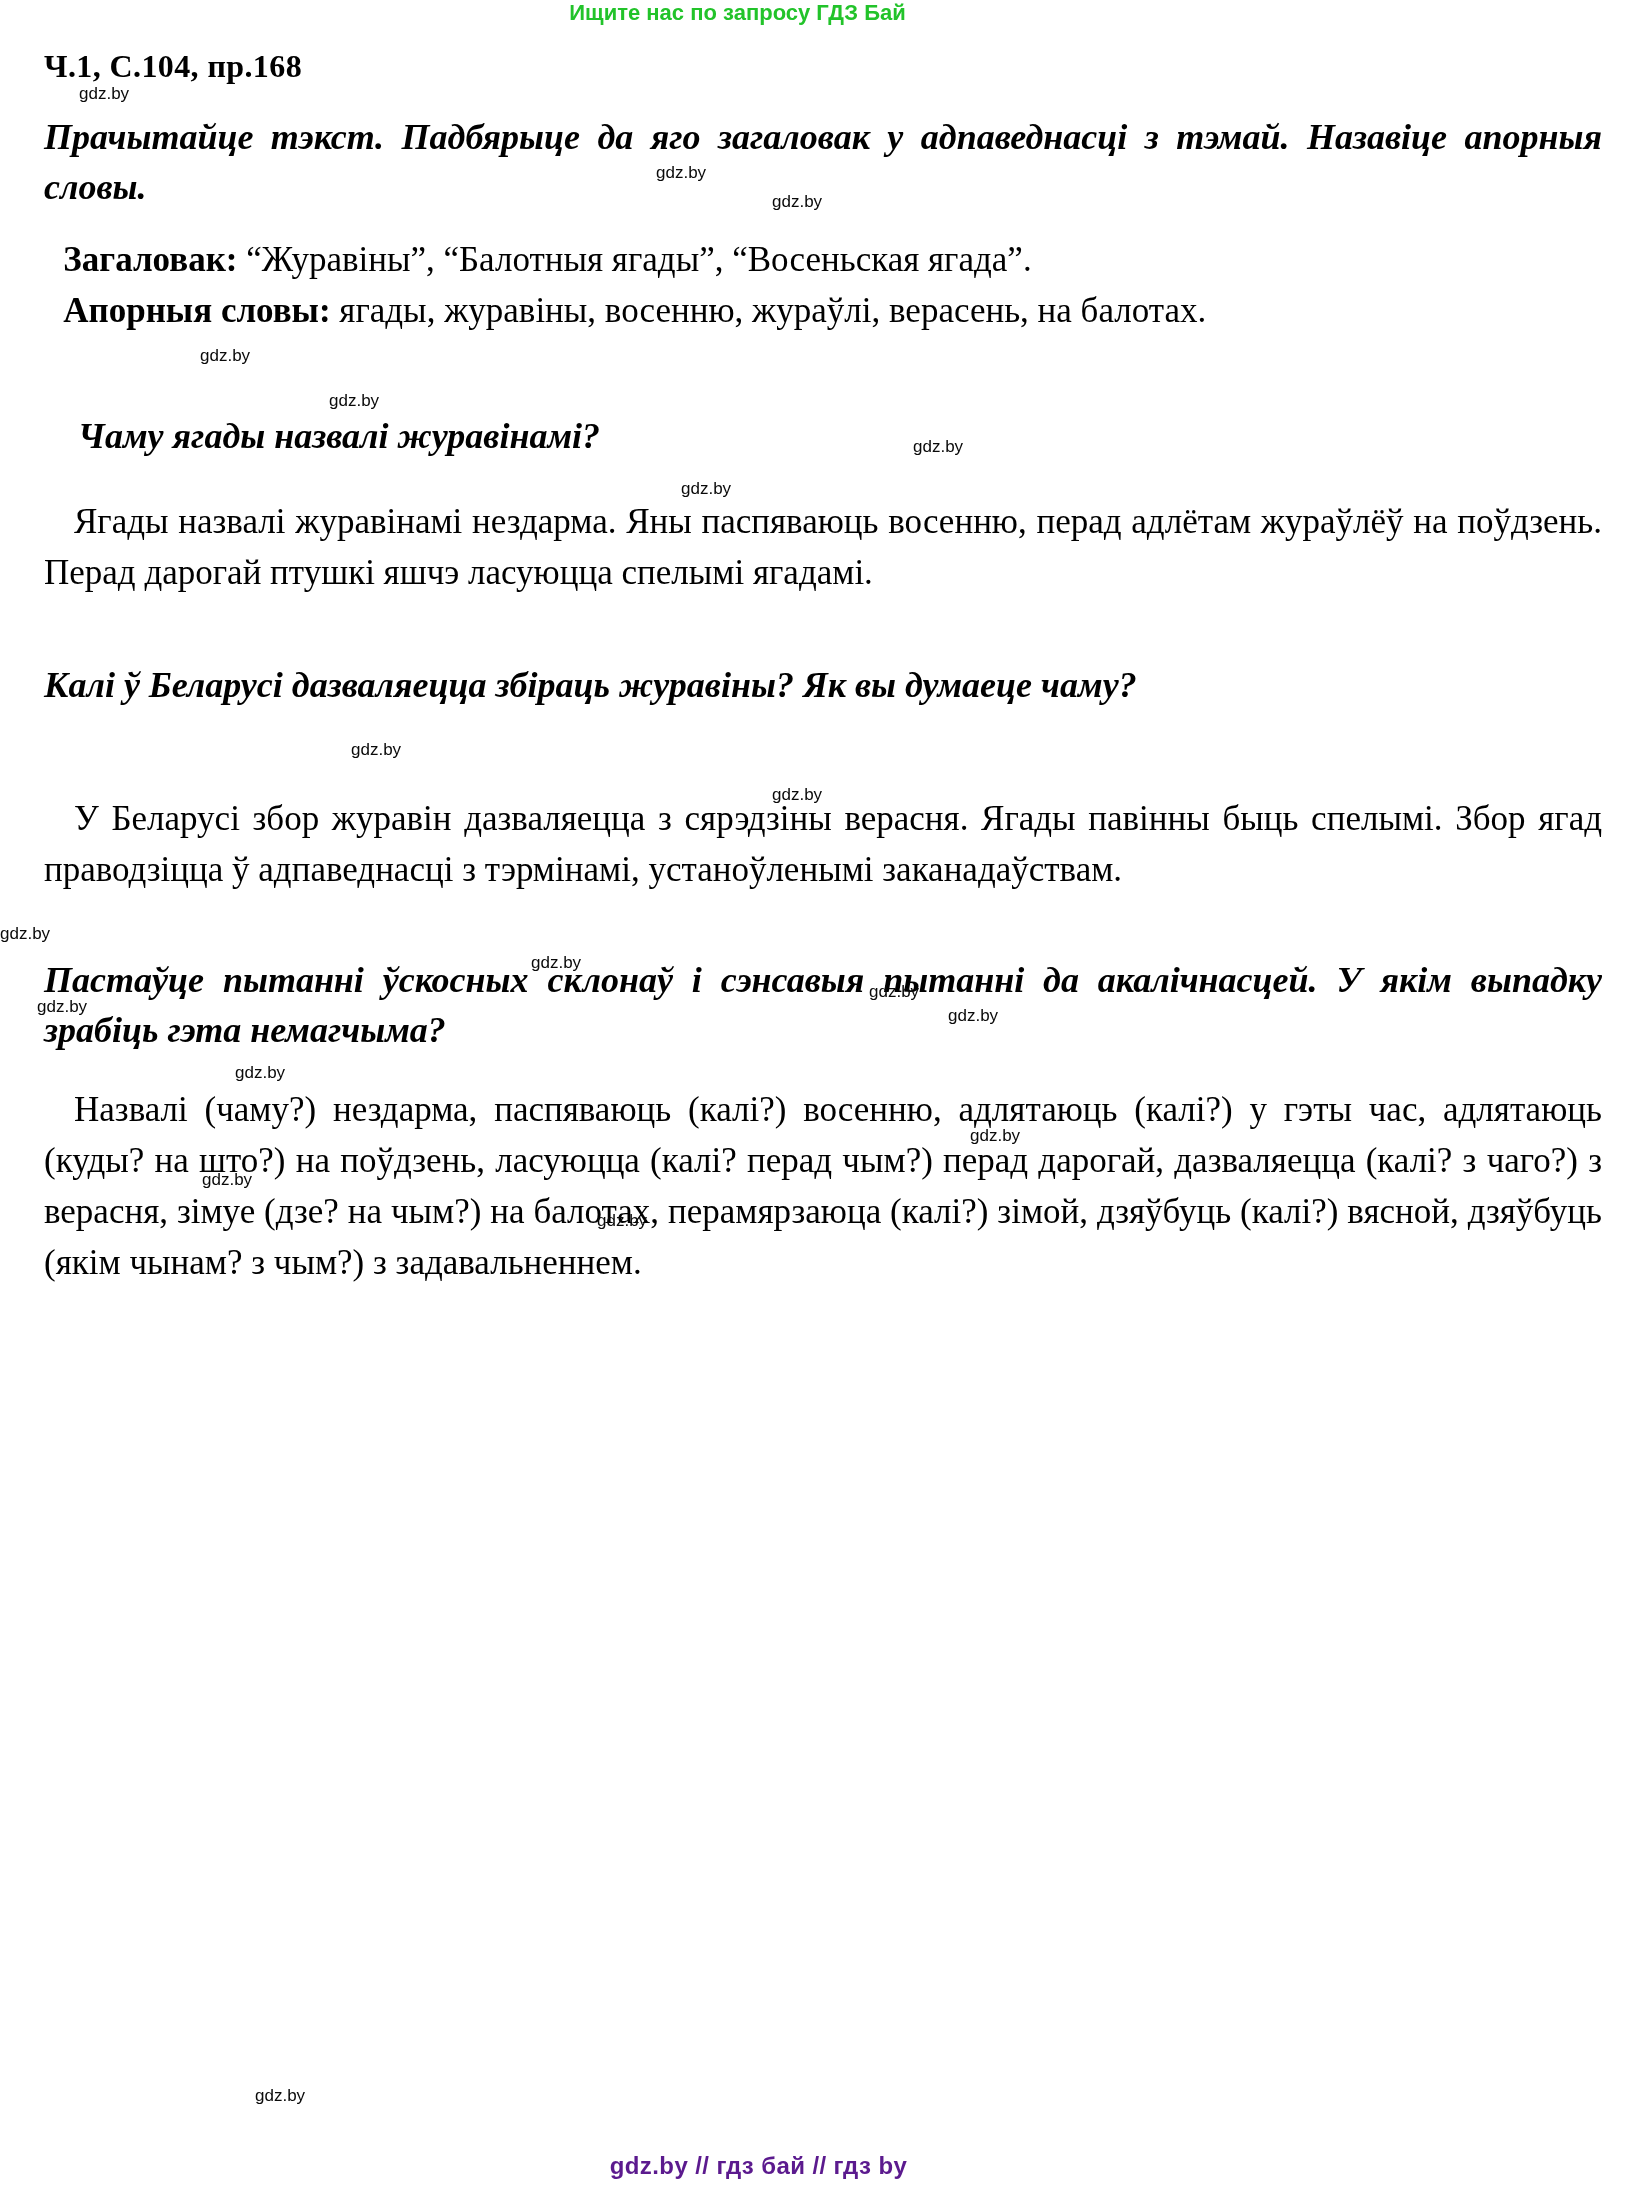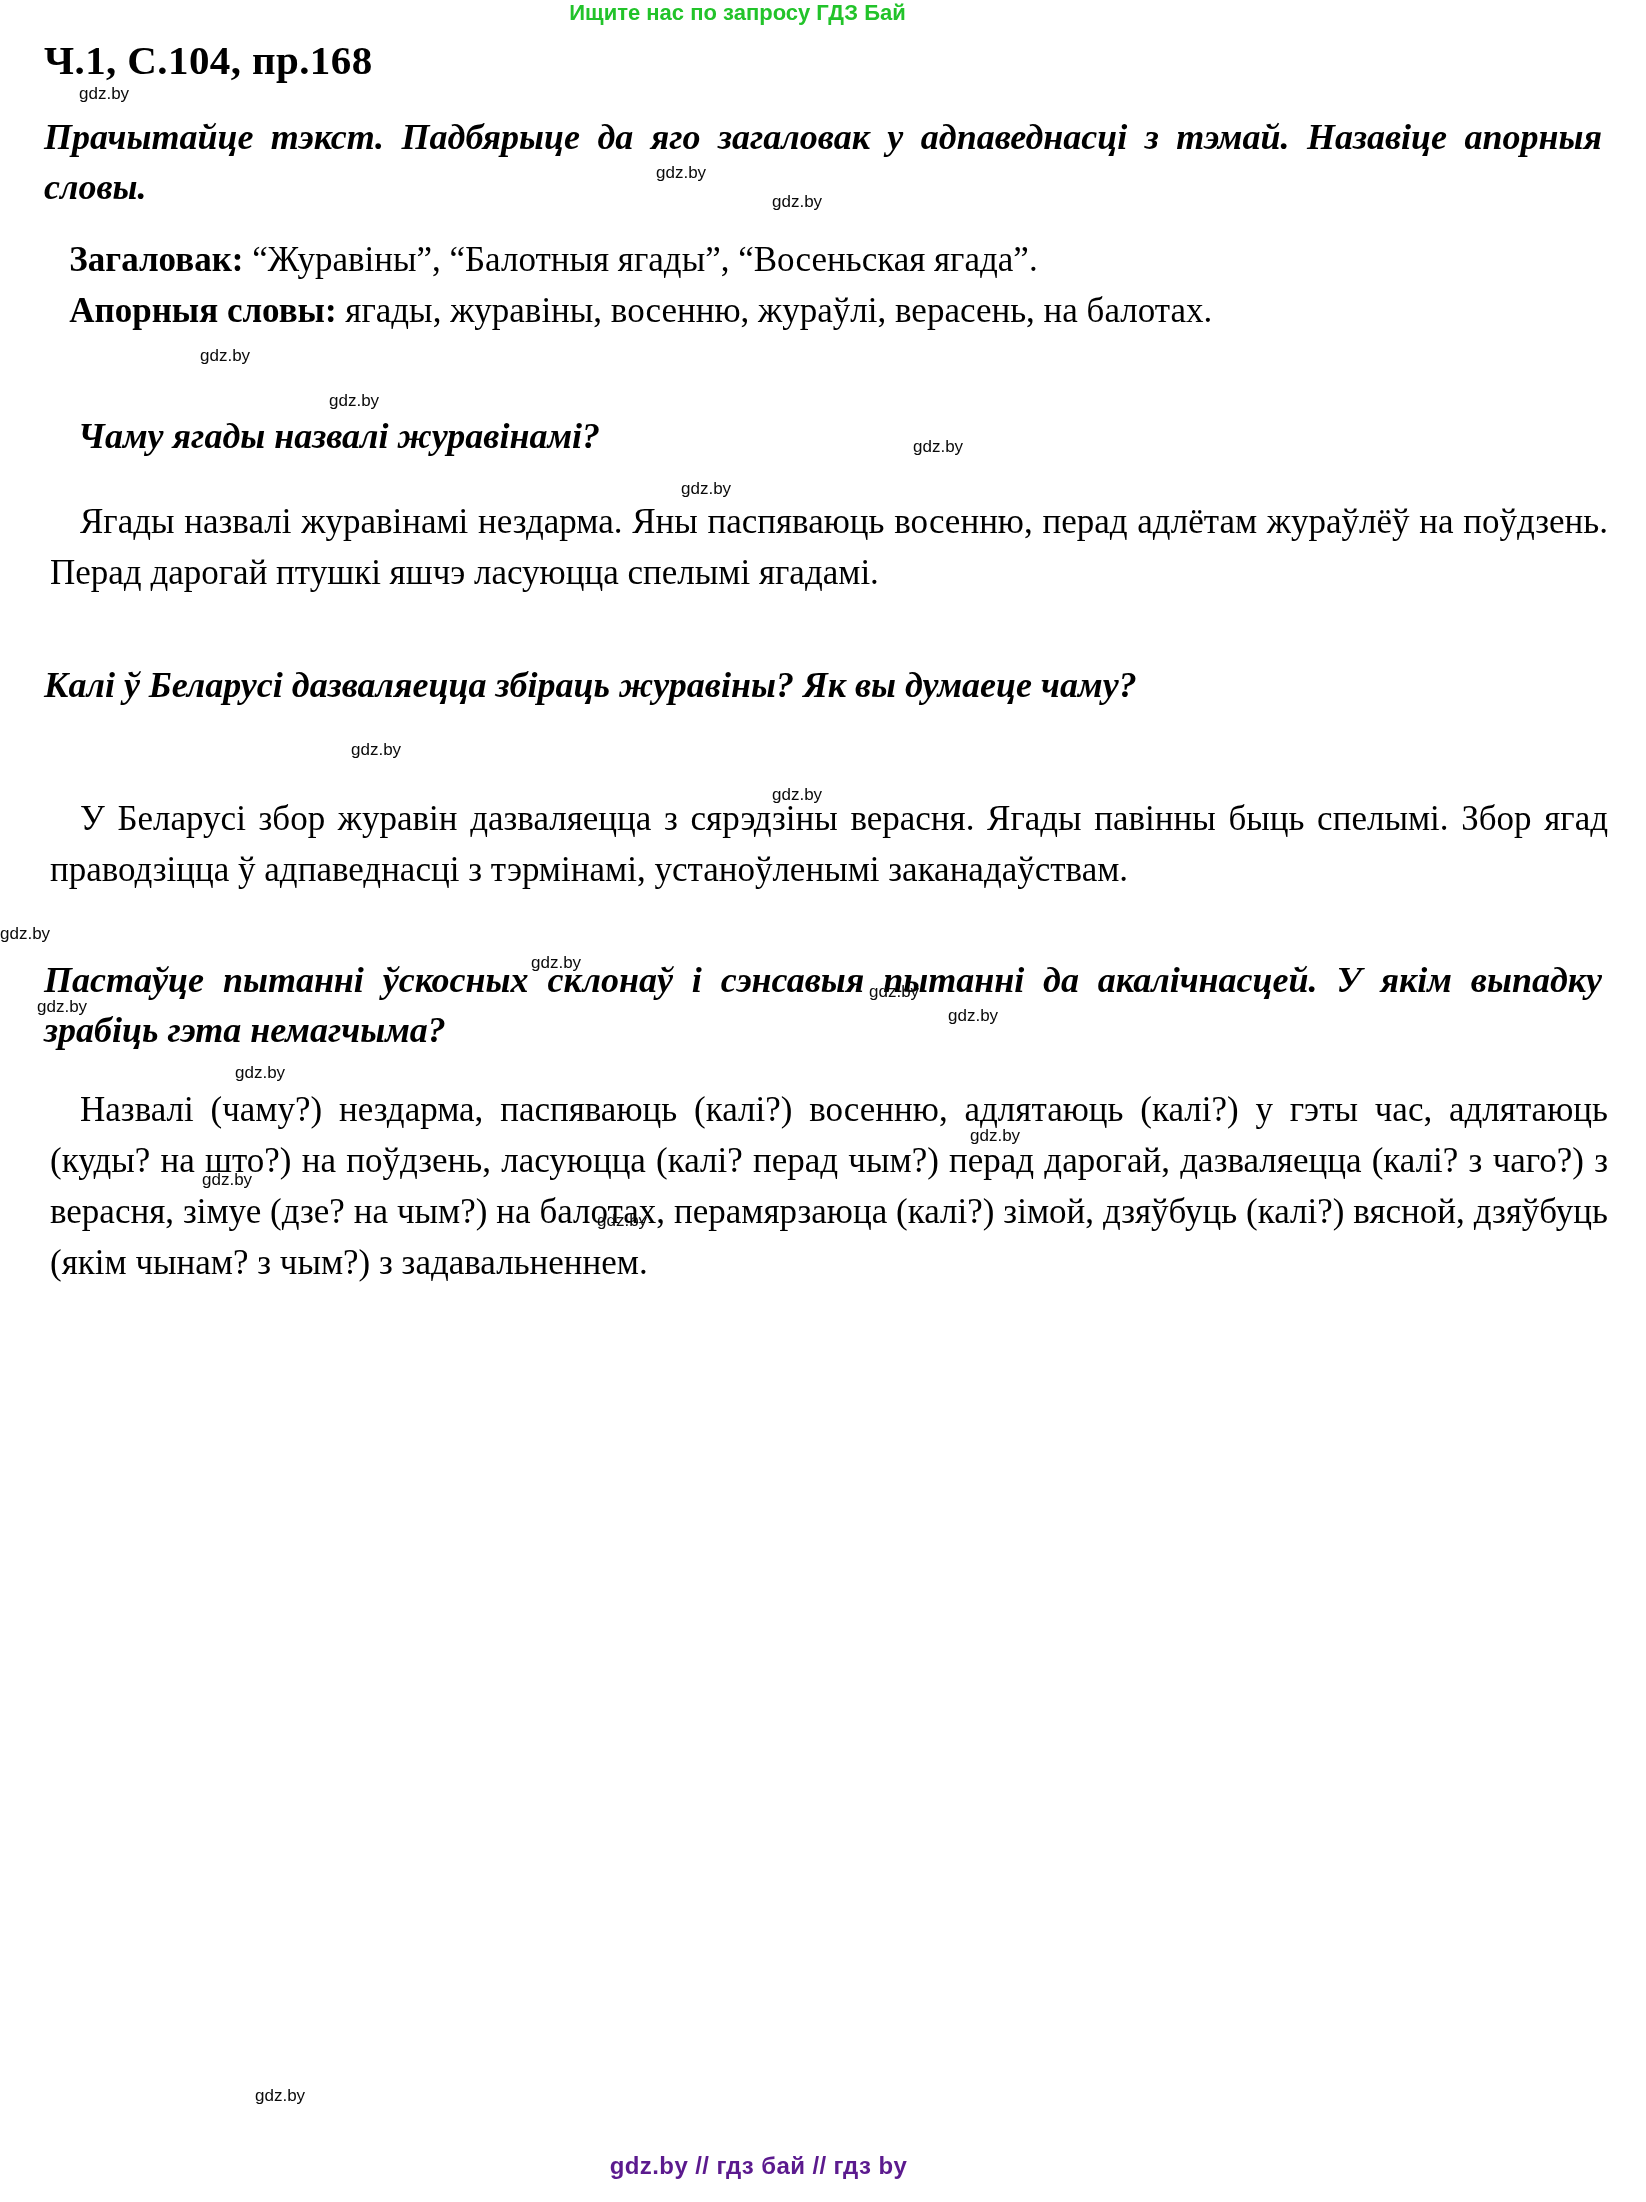--- a/index.html
+++ b/index.html
@@ -43,22 +43,22 @@
   .content {
     position: absolute;
     left: 44px;
     top: 0;
     width: 1558px;
   }
 
   .title {
     position: absolute;
     left: 0px;
-    top: 36px;
-    font-size: 41px;
+    top: 48px;
+    font-size: 32px;
     font-weight: bold;
     font-family: "Liberation Serif", "DejaVu Serif", serif;
     letter-spacing: 0.4px;
     white-space: nowrap;
   }
 
   .prompt {
     position: absolute;
     left: 0px;
     width: 1558px;
@@ -75,21 +75,20 @@
   .para {
     position: absolute;
     left: 0px;
     width: 1558px;
     font-size: 35px;
     line-height: 51px;
     text-align: justify;
     text-align-last: left;
     text-indent: 30px;
     font-family: "Liberation Serif", "DejaVu Serif", serif;
-    margin-left: 6px;
   }
   .para.noindent { text-indent: 0; }
 
   
   .wm {
     position: absolute;
     font-family: "Liberation Sans", "DejaVu Sans", sans-serif;
     font-size: 17px;
     color: #0a0a0a;
     white-space: nowrap;

